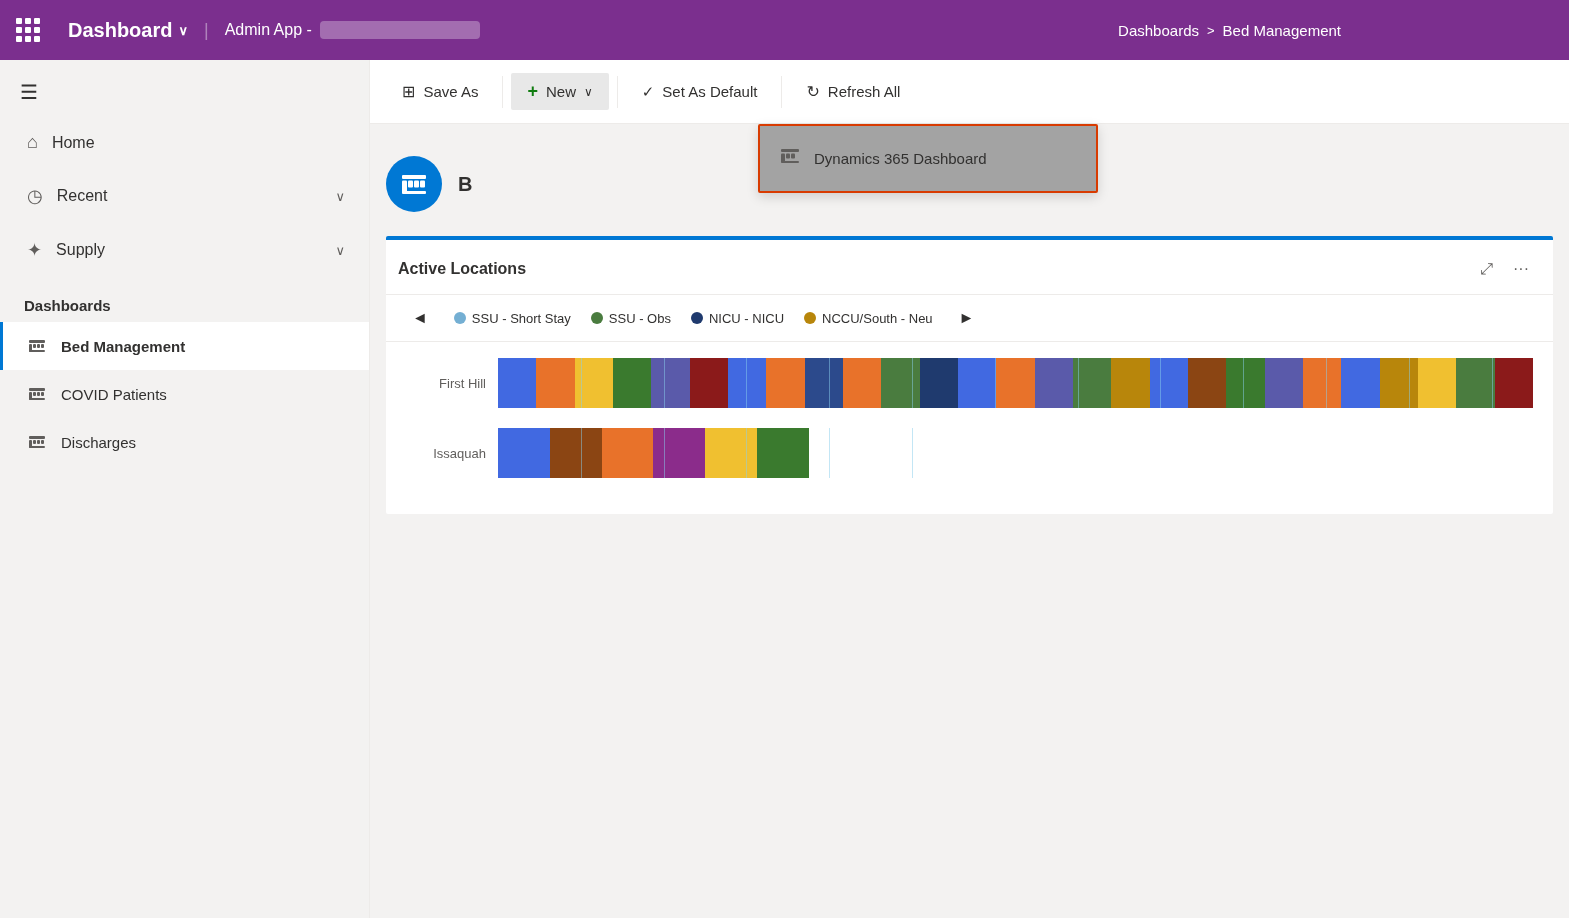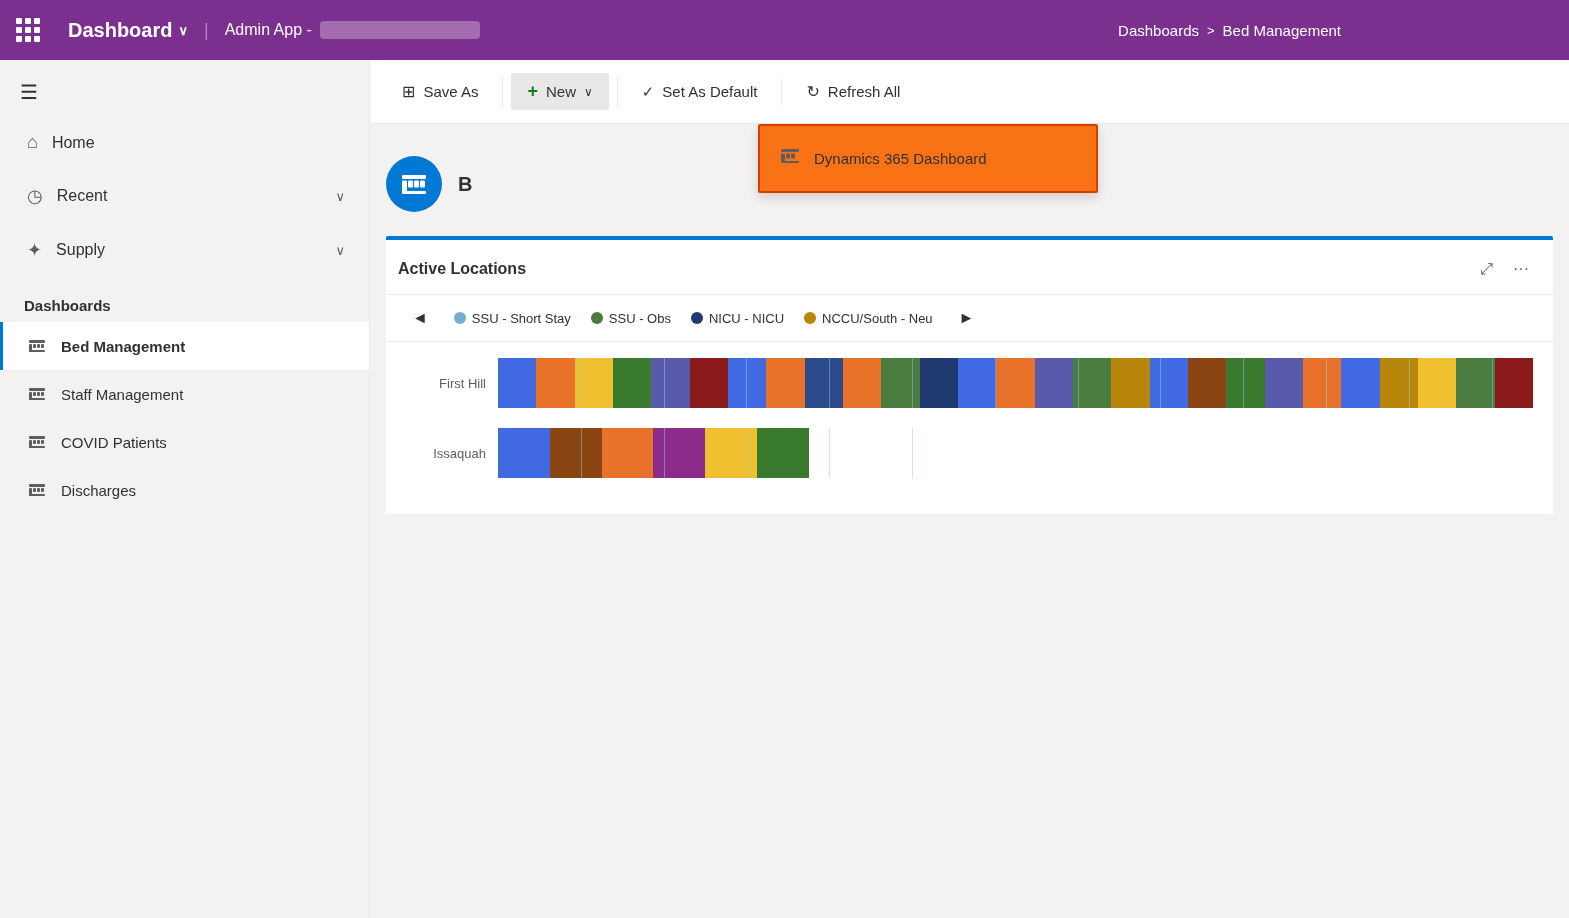--- a/index.html
+++ b/index.html
@@ -171,21 +171,21 @@
     .toolbar-btn.new-btn {
       background: #f3f2f1;
     }
     .toolbar-separator { width: 1px; height: 32px; background: #edebe9; margin: 0 4px; }
 
     
     .dropdown-menu {
       position: absolute;
       top: 64px;
       left: 388px;
-      background: #f97316;
+      background: #a3a3a3;
       border: 2px solid #d83b01;
       border-radius: 2px;
       box-shadow: 0 4px 12px rgba(0,0,0,0.15);
       z-index: 100;
       min-width: 340px;
       padding: 4px 0;
     }
     .dropdown-item {
       display: flex;
       align-items: center;
@@ -394,33 +394,20 @@
             <rect x="5" y="7" width="3" height="4" rx="1"></rect>
             <rect x="9" y="7" width="3" height="4" rx="1"></rect>
             <rect x="13" y="7" width="3" height="4" rx="1"></rect>
             <rect x="1" y="13" width="16" height="2" rx="1"></rect>
           </svg>
       </span>
       <span>Bed Management</span>
     </div>
 
 
-    <div class="sidebar-dashboard-item">
-      <span class="dash-icon">
-        <svg viewBox="0 0 18 18" fill="currentColor">
-            <rect x="1" y="3" width="16" height="3" rx="1"></rect>
-            <rect x="1" y="7" width="3" height="8" rx="1"></rect>
-            <rect x="5" y="7" width="3" height="4" rx="1"></rect>
-            <rect x="9" y="7" width="3" height="4" rx="1"></rect>
-            <rect x="13" y="7" width="3" height="4" rx="1"></rect>
-            <rect x="1" y="13" width="16" height="2" rx="1"></rect>
-          </svg>
-      </span>
-      <span>Staff Management</span>
-    </div>
 
     <div class="sidebar-dashboard-item">
       <span class="dash-icon">
         <svg viewBox="0 0 18 18" fill="currentColor">
             <rect x="1" y="3" width="16" height="3" rx="1"></rect>
             <rect x="1" y="7" width="3" height="8" rx="1"></rect>
             <rect x="5" y="7" width="3" height="4" rx="1"></rect>
             <rect x="9" y="7" width="3" height="4" rx="1"></rect>
             <rect x="13" y="7" width="3" height="4" rx="1"></rect>
             <rect x="1" y="13" width="16" height="2" rx="1"></rect>

